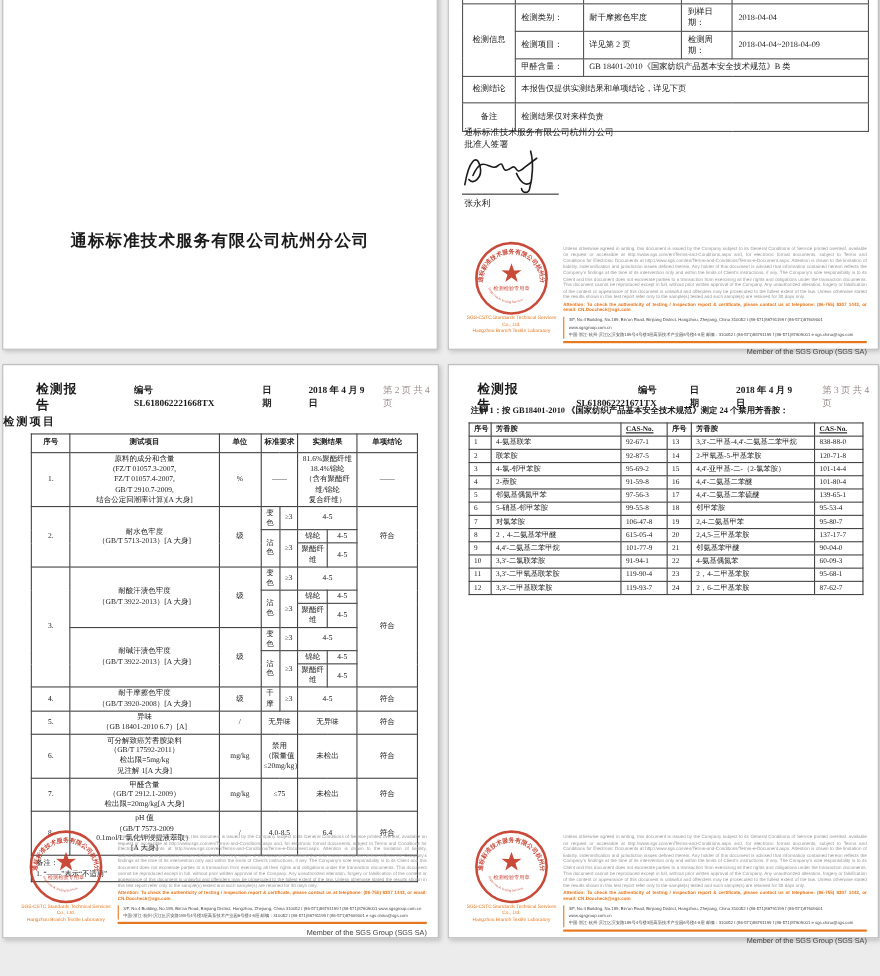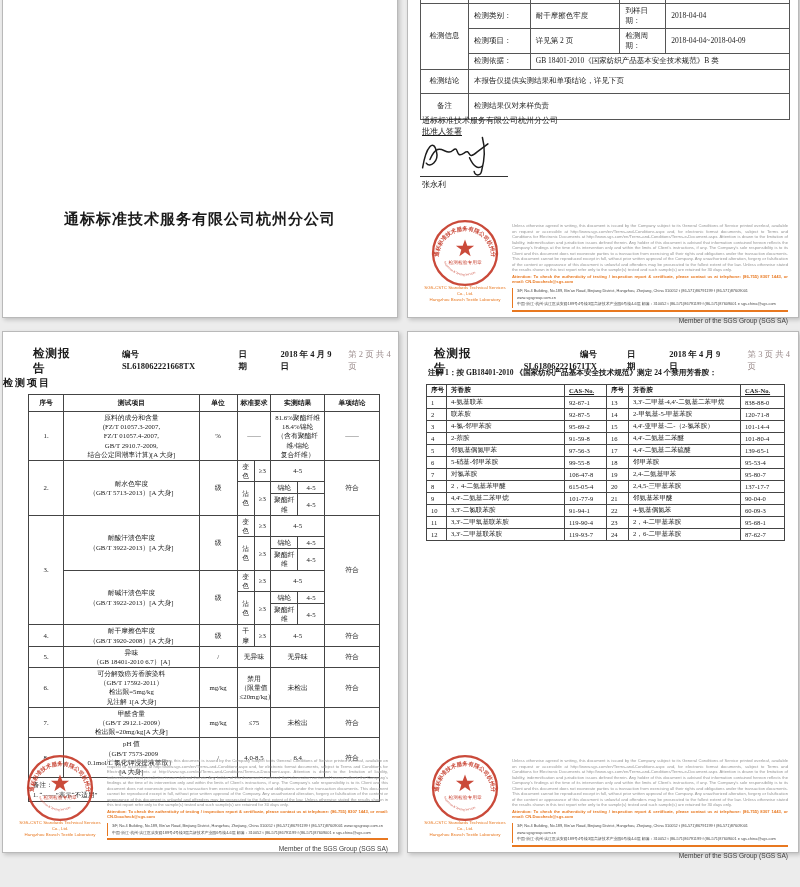--- a/index.html
+++ b/index.html
@@ -27,21 +27,21 @@
   .info-table .grp { text-align:center; width:48px; }
   .info-table .lbl { width:62px; }
   .info-table .val { width:90px; }
   .info-table .lbl2 { width:46px; }
   .info-table .val2 { width:124px; }
   .info-table .h16 td { height:16px; }
   .info-table .h24 td { height:24px; }
   .info-table .h26 td { height:26px; }
 
   .sign-company { position:absolute; left:14px; top:198px; font-size:8px; }
-  .sign-label   { position:absolute; left:14px; top:209px; font-size:8px;text-decoration:underline; }
+  .sign-label   { position:absolute; left:14px; top:209px; font-size:8px; }
   .sign-svg     { position:absolute; left:8px; top:214px; width:96px; height:46px; }
   .sign-line    { position:absolute; left:12px; top:259px; width:88px; border-top:1px solid #333; }
   .sign-name    { position:absolute; left:14px; top:262px; font-size:8px; }
 
   
   .footer { position:absolute; left:10px; right:10px; bottom:12px; height:82px; }
   .stamp-wrap { position:absolute; left:4px; top:-4px; width:86px; text-align:center; }
   .stamp-svg { width:68px; height:68px; opacity:.92; }
   .org-lines { font-size:4.4px; color:#e87820; line-height:1.35; margin-top:-6px; font-family:"Liberation Sans",sans-serif; }
   .legal { margin-left:94px; font-family:"Liberation Sans",sans-serif; }
@@ -113,21 +113,21 @@
         <td class="lbl2">到样日期：</td>
         <td class="val2">2018-04-04</td>
       </tr>
       <tr class="h16">
         <td class="lbl">检测项目：</td>
         <td class="val">详见第 2 页</td>
         <td class="lbl2">检测周期：</td>
         <td class="val2">2018-04-04~2018-04-09</td>
       </tr>
       <tr class="h16">
-        <td class="lbl">检测依据：</td>
+        <td class="lbl">甲醛含量：</td>
         <td colspan="3">GB 18401-2010《国家纺织产品基本安全技术规范》B 类</td>
       </tr>
       <tr class="h24">
         <td class="grp">检测结论</td>
         <td colspan="4">本报告仅提供实测结果和单项结论，详见下页</td>
       </tr>
       <tr class="h26">
         <td class="grp">备注</td>
         <td colspan="4">检测结果仅对来样负责</td>
       </tr>

